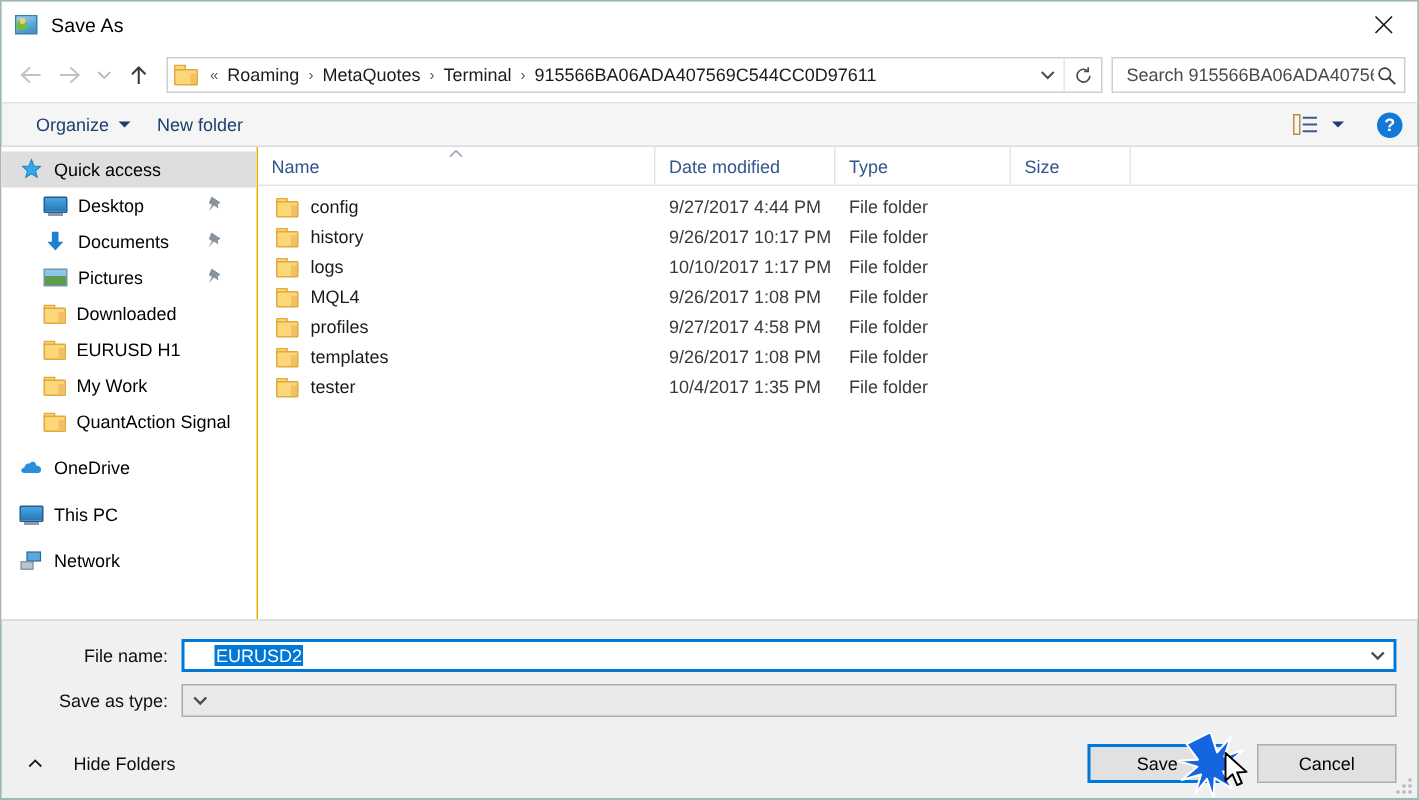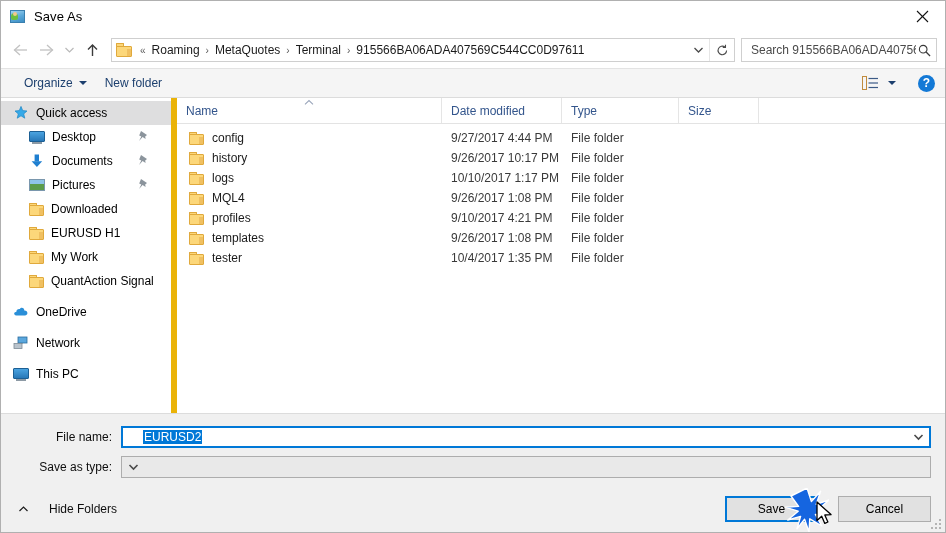--- a/index.html
+++ b/index.html
@@ -237,21 +237,21 @@
   .body {
     flex: 1 1 auto;
     display: flex;
     min-height: 0;
     background: #fff;
   }
   .sidebar {
     width: 170px;
     flex: 0 0 170px;
     background: #ffffff;
-    border-right: 6px solid #eab308;
+    border-right: 1px solid #eab308;
     padding-top: 3px;
     overflow: hidden;
   }
   .sb-item {
     height: 24px;
     display: flex;
     align-items: center;
     padding-left: 12px;
     padding-right: 6px;
     font-size: 12px;
@@ -701,36 +701,36 @@
       <div class="sb-item group">
         <span class="sb-ico">
           <svg width="16" height="16" viewBox="0 0 16 16">
             <path d="M3.4 11.4 C1.6 11.4 0.8 10.1 1.3 9 C1.7 8.1 2.8 7.8 3.3 7.9 C3.2 6 5 4.6 6.8 5 C7.6 3.6 9.6 3.4 10.6 4.6 C11.3 5.4 11.3 6.2 11.2 6.6 C13 6.4 14.6 7.7 14.4 9.3 C14.3 10.6 13.2 11.4 12 11.4 Z" fill="#2a8fd8"></path>
           </svg>
         </span>
         <span class="sb-label">OneDrive</span>
       </div>
 
       <div class="sb-item group">
+        <span class="sb-ico ico-monitor">
+          <span class="m-scr"></span>
+            <span class="m-base"></span>
+        </span>
+        <span class="sb-label">This PC</span>
+      </div>
+
+      <div class="sb-item group">
         <span class="sb-ico">
           <svg width="16" height="16" viewBox="0 0 16 16">
             <rect x="5" y="2" width="9" height="6" fill="#5ba7dd" stroke="#2a6c9e" stroke-width="0.8"></rect>
             <rect x="1" y="8.5" width="8" height="5" fill="#b9c3cc" stroke="#7d8b96" stroke-width="0.8"></rect>
             <line x1="9" y1="8" x2="9" y2="9" stroke="#7d8b96" stroke-width="1"></line>
           </svg>
         </span>
         <span class="sb-label">Network</span>
-      </div>
-
-      <div class="sb-item group">
-        <span class="sb-ico ico-monitor">
-          <span class="m-scr"></span>
-            <span class="m-base"></span>
-        </span>
-        <span class="sb-label">This PC</span>
       </div>
     </div>
 
     <div class="listpane">
       <div class="colheader">
         <div class="col col-name">
           <svg class="sort-caret" width="11" height="7" viewBox="0 0 11 7">
             <path d="M1.5 5.4 L5.5 1.6 L9.5 5.4" fill="none" stroke="#9aa6bb" stroke-width="1.1"></path>
           </svg>
           <span>Name</span>
@@ -807,21 +807,21 @@
 
         <div class="row">
           <div class="cell cell-name">
             <span class="row-folder-ico folder-ico">
               <span class="f-tab"></span>
                 <span class="f-body"></span>
                 <span class="f-shade"></span>
             </span>
             <span>profiles</span>
           </div>
-          <div class="cell cell-date">9/10/2017 4:21 PM</div>
+          <div class="cell cell-date">9/27/2017 4:58 PM</div>
           <div class="cell cell-type">File folder</div>
           <div class="cell cell-size"></div>
         </div>
 
         <div class="row">
           <div class="cell cell-name">
             <span class="row-folder-ico folder-ico">
               <span class="f-tab"></span>
                 <span class="f-body"></span>
                 <span class="f-shade"></span>

